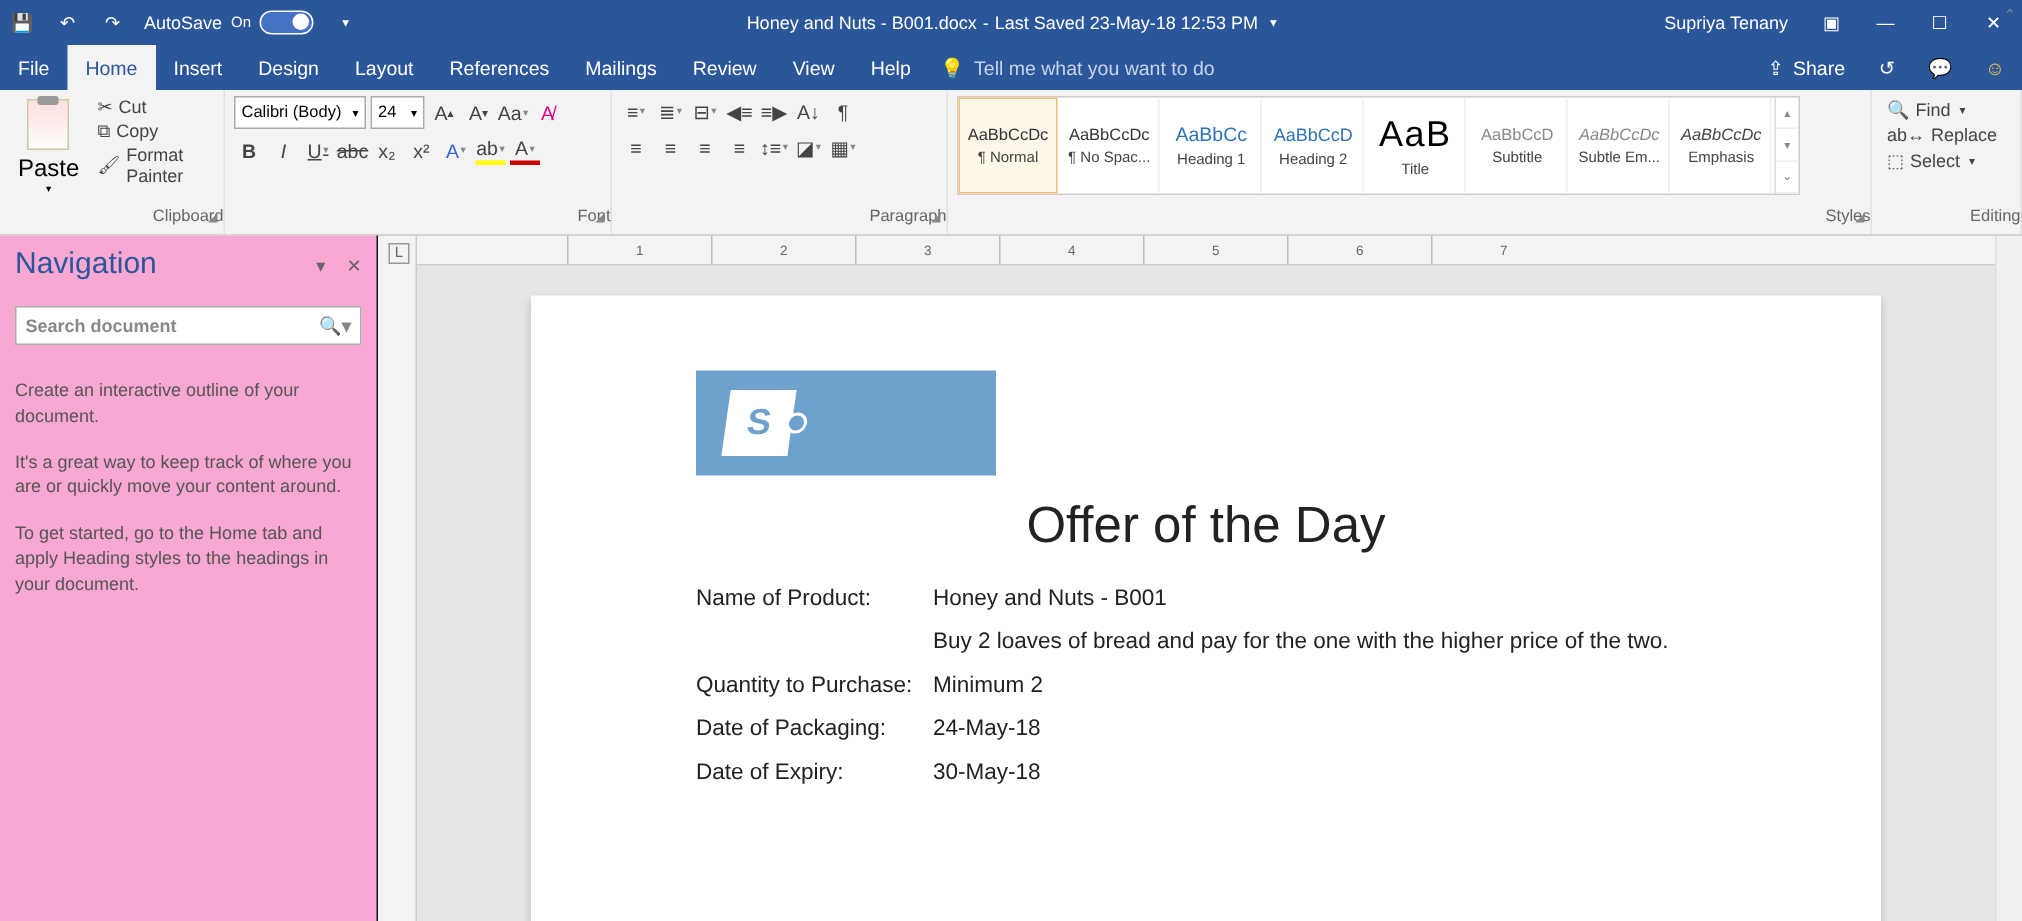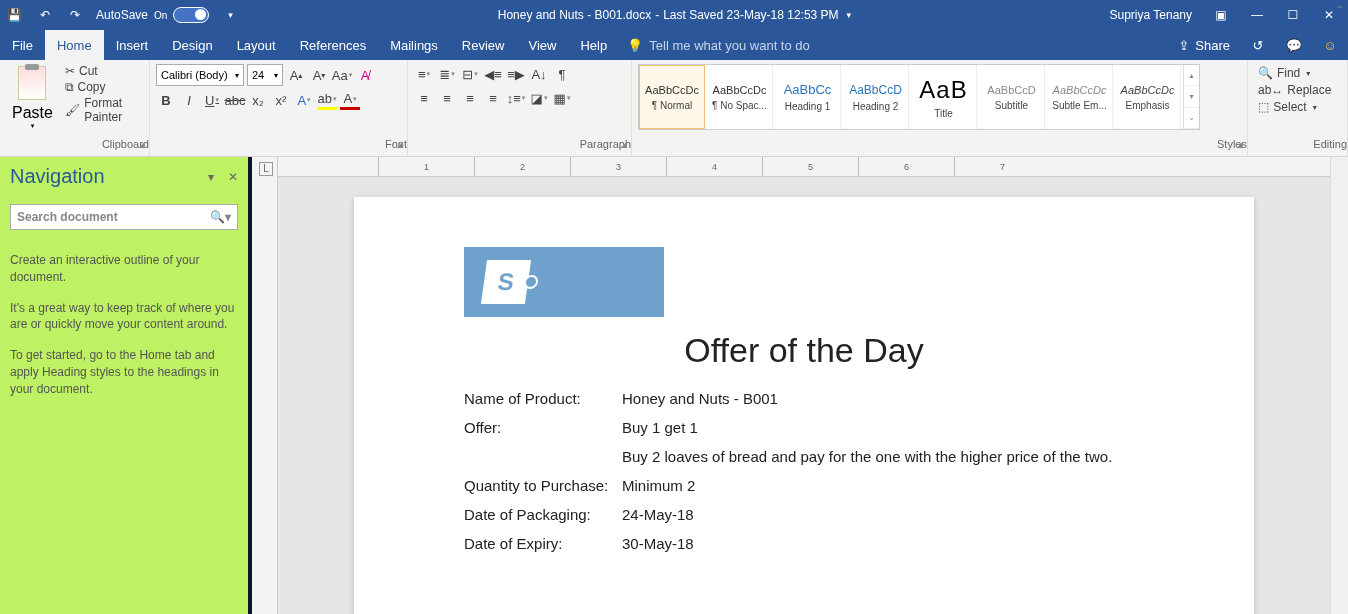--- a/index.html
+++ b/index.html
@@ -62,21 +62,21 @@
 .style-preview.em2 { font-style: italic; color: #444; }
 .style-name { font-size: 10px; color: #444; margin-top: 4px; text-align:center;}
 .gallery-scroll { width: 16px; display:flex; flex-direction:column; border-left:1px solid #ddd;}
 .gallery-scroll div { flex:1; display:flex; align-items:center; justify-content:center; font-size:8px; color:#888; cursor:pointer; border-bottom:1px solid #eee;}
 
 .editing-group { width: 100px; }
 .edit-col { display:flex; flex-direction:column; gap:3px; font-size:12px; padding:2px 4px;}
 .edit-col div { display:flex; align-items:center; gap:4px; cursor:pointer; color:#444;}
 
 .main-area { display: flex; height: 457px; }
-.nav-pane { width: 252px; background: #bef264; border-right: 4px solid #0f172a; padding: 8px 10px; position:relative;}
+.nav-pane { width: 252px; background: #f9a8d4; border-right: 1px solid #0f172a; padding: 8px 10px; position:relative;}
 .nav-title { font-size: 20px; color: #2b579a; display:flex; align-items:center; justify-content:space-between;}
 .nav-title-icons { display:flex; gap:14px; color:#666; font-size:12px;}
 .search-box { margin-top: 16px; height: 26px; border: 1px solid #ababab; background:#fff; display:flex; align-items:center; padding: 0 6px; justify-content:space-between; font-size:12px; color:#888;font-weight:bold;}
 .nav-tabs { display:flex; gap:18px; margin-top:14px; font-size:13px; color:#666;}
 .nav-tabs .tab { cursor:pointer; }
 .nav-tabs .tab.active { color:#2b579a; font-weight:600;}
 .nav-text { font-size:12px; color:#555; margin-top:22px; line-height:1.4;}
 .nav-text p { margin-bottom: 14px; }
 
 .doc-scroll { flex:1; background:#aaa; display:flex; position:relative; overflow:hidden;}
@@ -341,24 +341,20 @@
         <div class="sp-logo">
           <div class="sp-logo-inner">S</div>
         </div>
         <div class="doc-title">Offer of the Day</div>
         <div class="doc-table" id="doc-table">
             <div class="doc-row">
               <div class="doc-label">Name of Product:</div>
               <div class="doc-value">Honey and Nuts - B001</div>
             </div>
             <div class="doc-row">
-              <div class="doc-label">Offer:</div>
-              <div class="doc-value">Buy 1 get 1</div>
-            </div>
-            <div class="doc-row">
               <div class="doc-label"></div>
               <div class="doc-value">Buy 2 loaves of bread and pay for the one with the higher price of the two.</div>
             </div>
             <div class="doc-row">
               <div class="doc-label">Quantity to Purchase:</div>
               <div class="doc-value">Minimum 2</div>
             </div>
             <div class="doc-row">
               <div class="doc-label">Date of Packaging:</div>
               <div class="doc-value">24-May-18</div>

